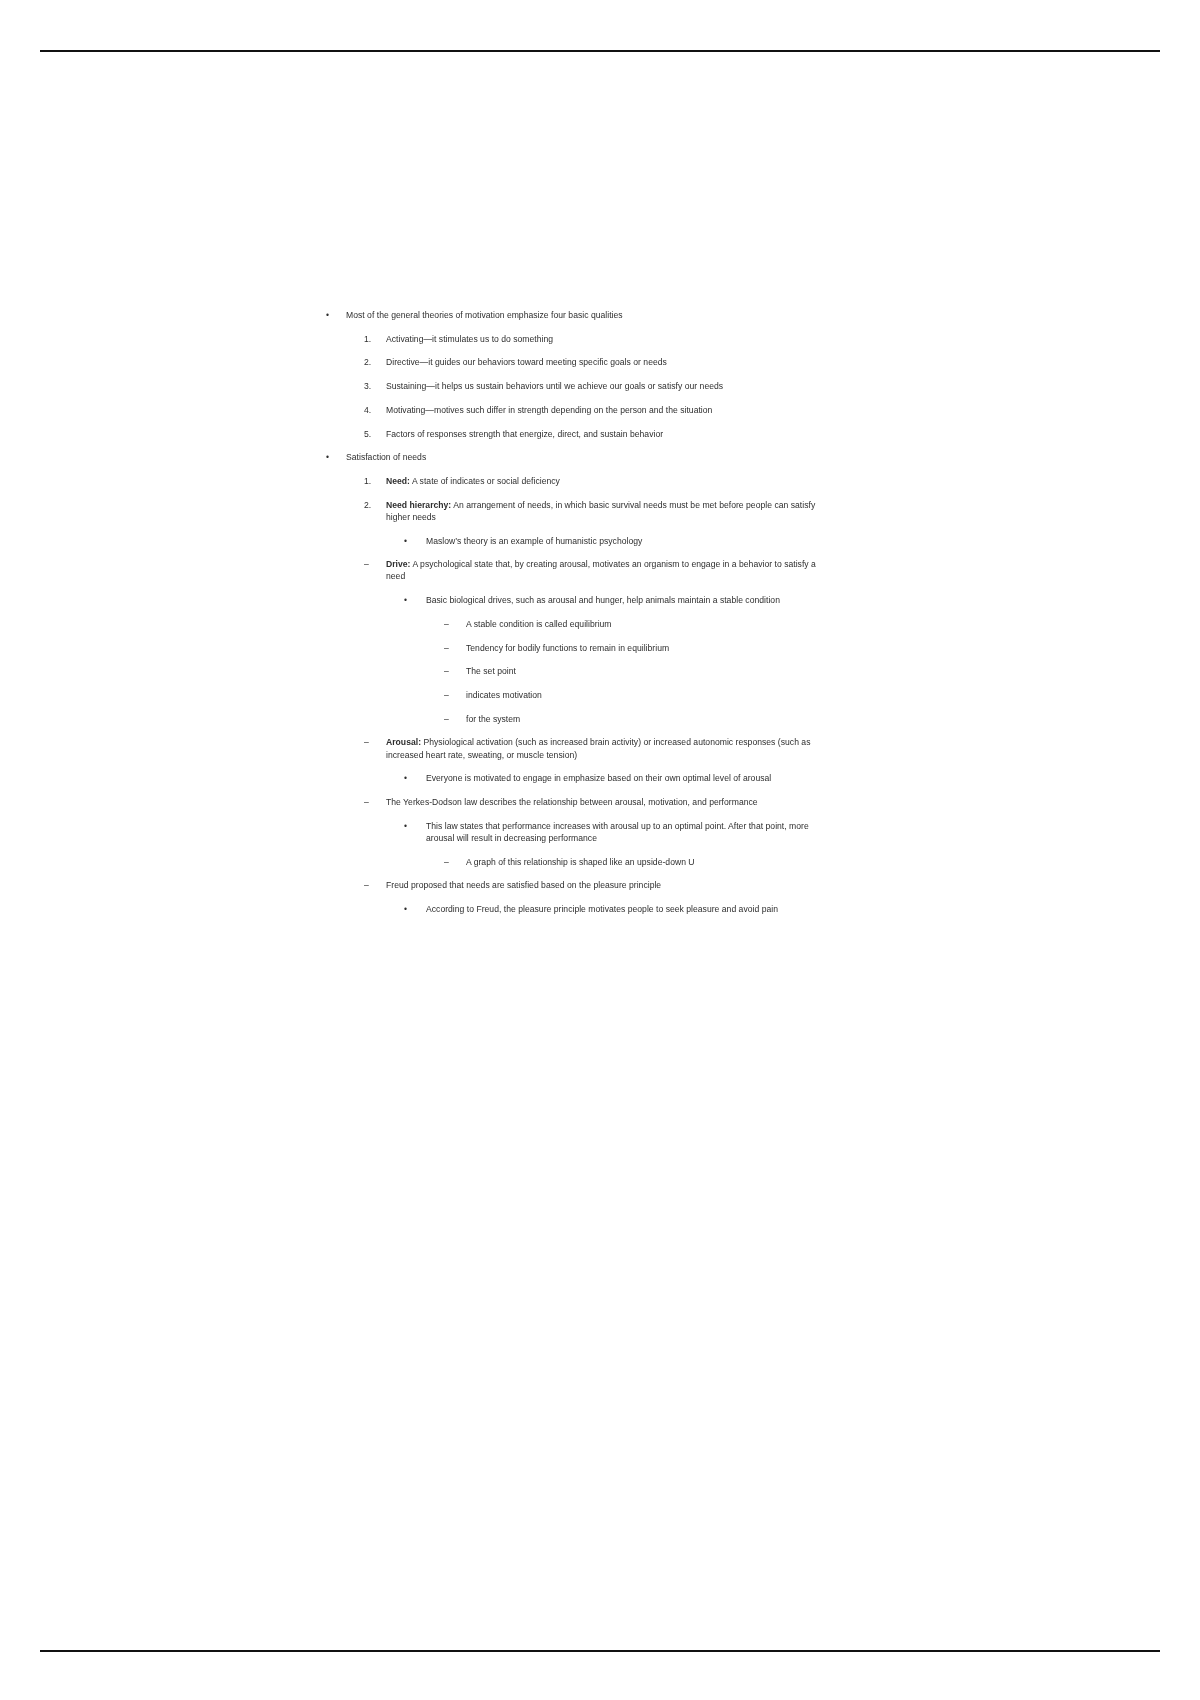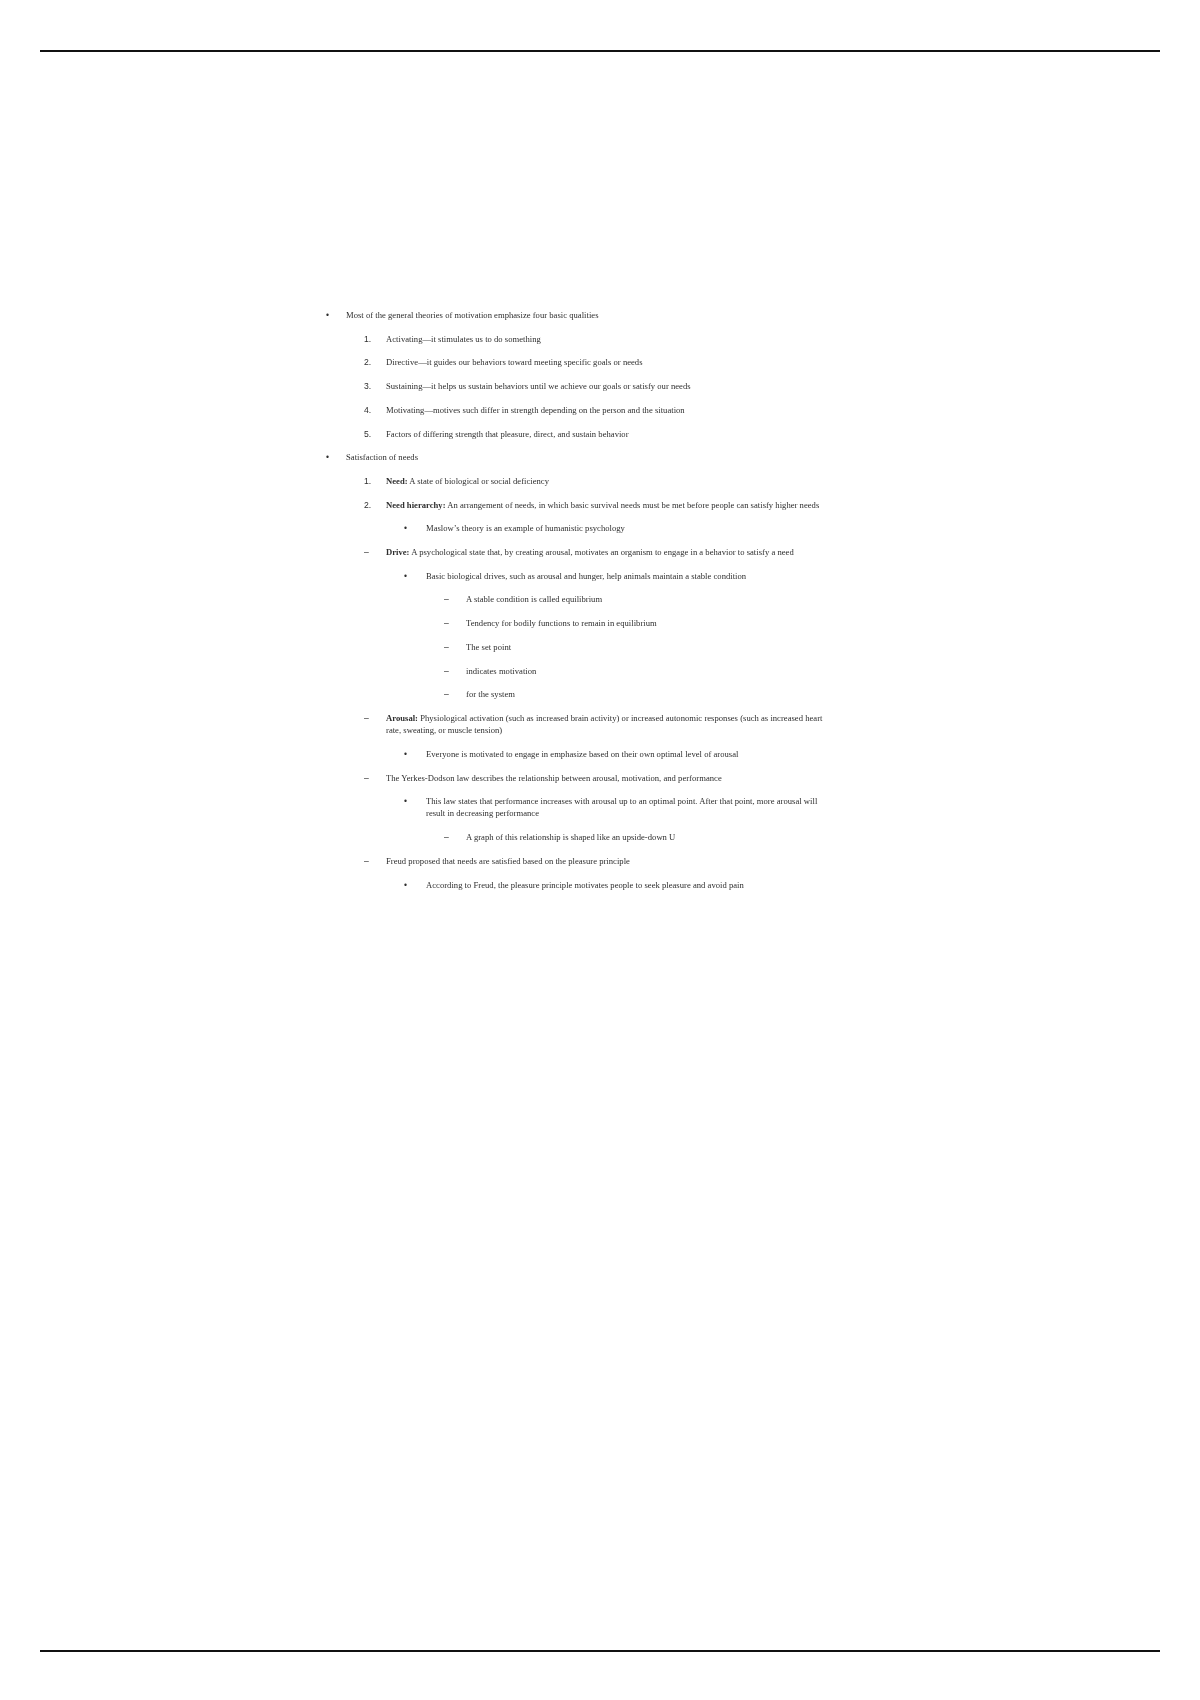--- a/index.html
+++ b/index.html
@@ -61,21 +61,20 @@
   }
   .marker {
     flex: 0 0 auto;
     text-align: left;
     color: #2e2e2e;
     font-size: 8.6px;
     line-height: 1.42;
   }
   .txt {
     flex: 1 1 auto;
-    font-family: Liberation Serif, serif;
   }
   .txt b {
     font-weight: bold;
     margin-top: 20px;
   }
 
   
   .lvl1 { margin-left: 0px; }
   .lvl1 .marker { width: 20px; }
 
@@ -112,29 +111,29 @@
         <div class="line lvl2">
           <span class="marker">3.</span>
           <span class="txt">Sustaining—it helps us sustain behaviors until we achieve our goals or satisfy our needs</span>
         </div>
         <div class="line lvl2">
           <span class="marker">4.</span>
           <span class="txt">Motivating—motives such differ in strength depending on the person and the situation</span>
         </div>
         <div class="line lvl2">
           <span class="marker">5.</span>
-          <span class="txt">Factors of differing strength that pleasure, direct, and sustain behavior</span>
+          <span class="txt">Factors of responses strength that energize, direct, and sustain behavior</span>
         </div>
         <div class="line lvl1">
           <span class="marker">•</span>
           <span class="txt">Satisfaction of needs</span>
         </div>
         <div class="line lvl2">
           <span class="marker">1.</span>
-          <span class="txt"><b>Need:</b> <span>A state of biological or social deficiency</span></span>
+          <span class="txt"><b>Need:</b> <span>A state of indicates or social deficiency</span></span>
         </div>
         <div class="line lvl2">
           <span class="marker">2.</span>
           <span class="txt"><b>Need hierarchy:</b> <span>An arrangement of needs, in which basic survival needs must be met before people can satisfy higher needs</span></span>
         </div>
         <div class="line lvl3">
           <span class="marker">•</span>
           <span class="txt">Maslow’s theory is an example of humanistic psychology</span>
         </div>
         <div class="line lvl2">

